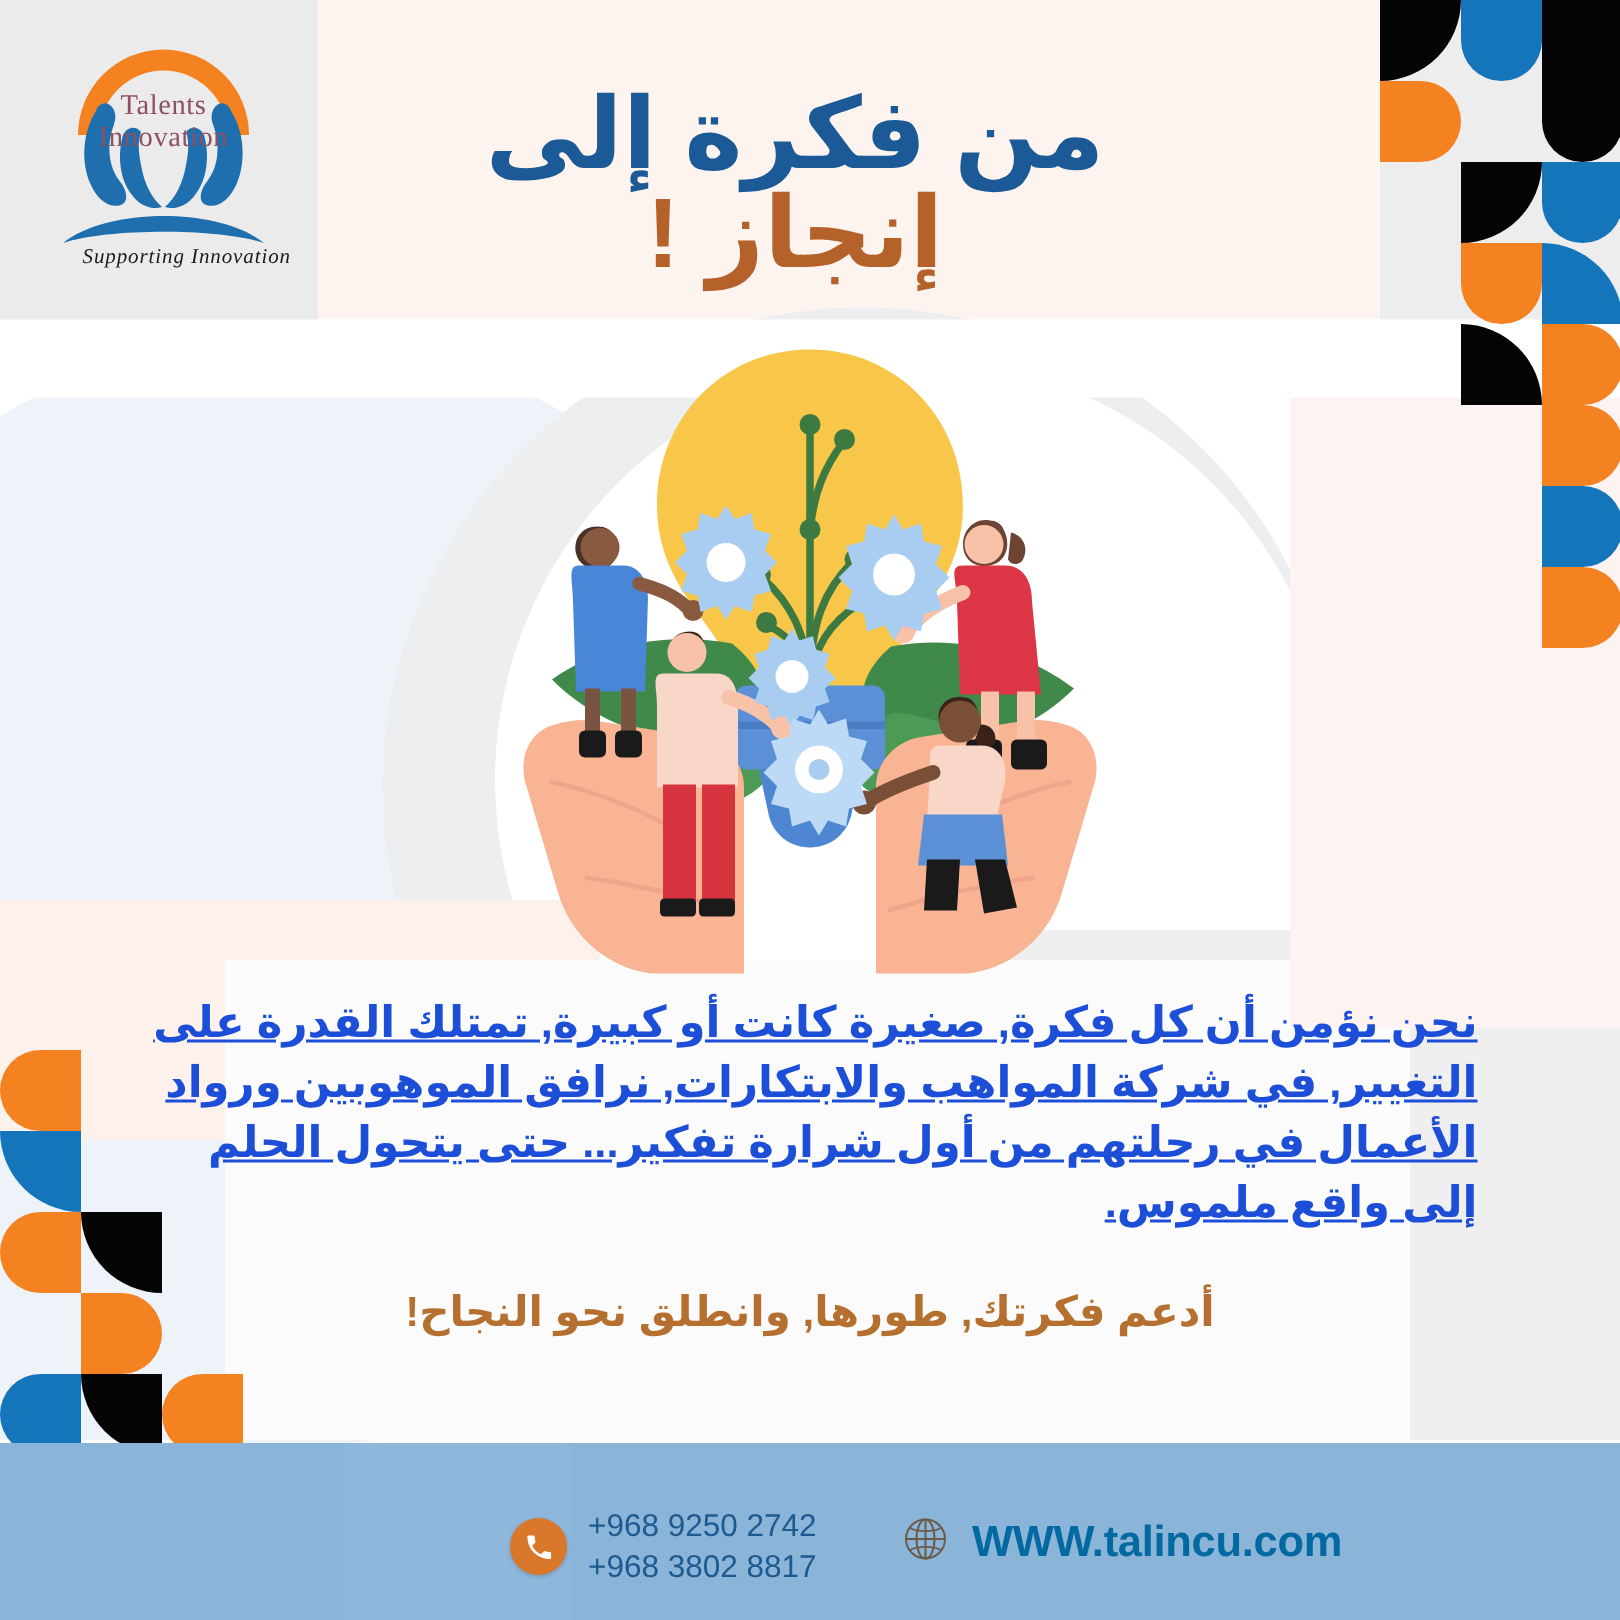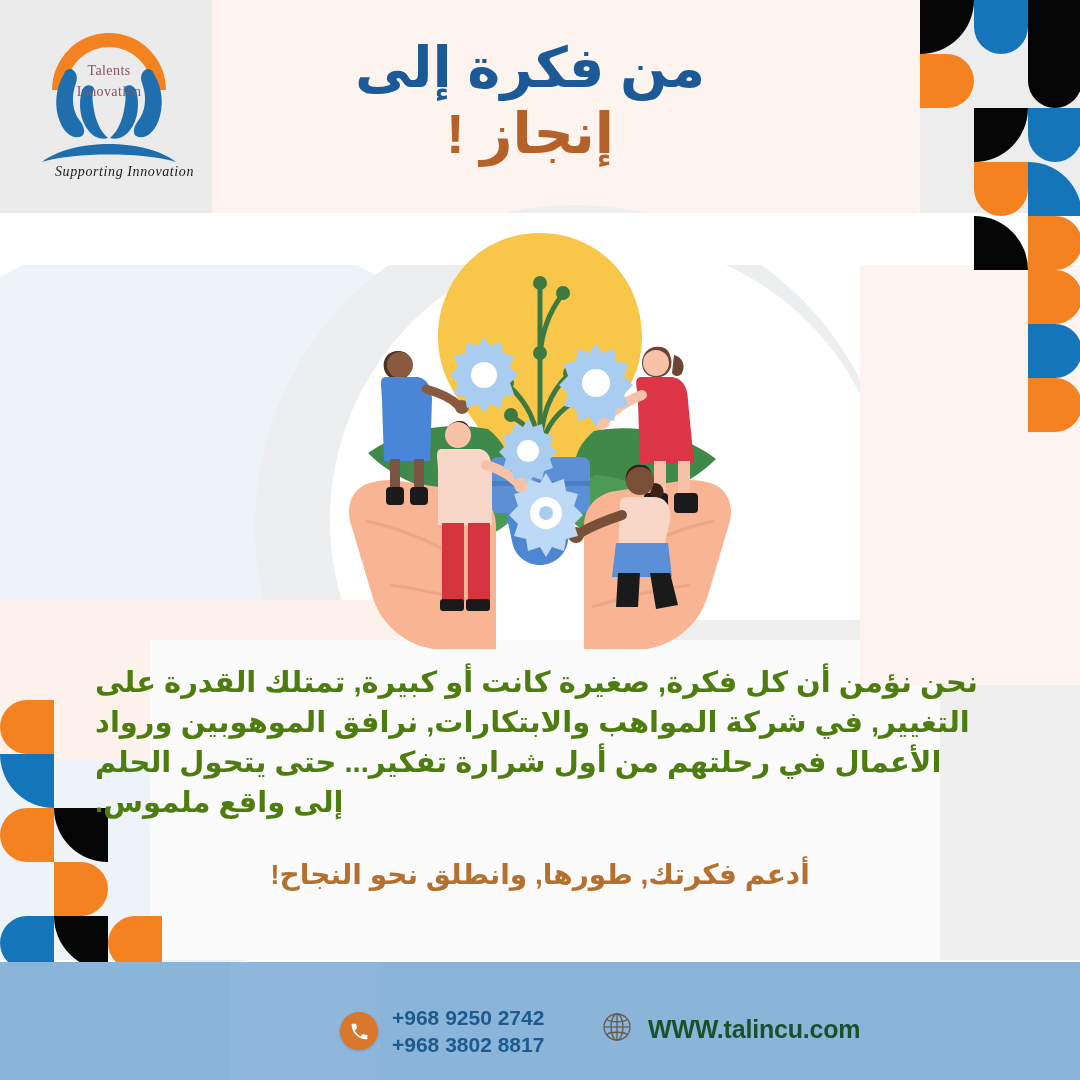--- a/index.html
+++ b/index.html
@@ -43,63 +43,64 @@
   .h-l{border-radius:100% 0 0 100%;}
   .h-b{border-radius:0 0 100% 100%;}
   .sq{border-radius:0;}
 
   
   .logo-box{position:absolute;left:0;top:0;width:212px;height:213px;}
   .logo-inner{position:absolute;left:24px;top:12px;width:170px;height:190px;}
   .logo-txt1{
     position:absolute;left:0;top:48px;width:170px;text-align:center;
     font-family:"Liberation Serif","DejaVu Serif",serif;
-    font-size:14px;color:#8e4f63;letter-spacing:.4px;line-height:21px;
+    font-size:19px;color:#8e4f63;letter-spacing:.4px;line-height:21px;
   }
   .logo-txt2{
     position:absolute;left:0;top:152px;width:170px;text-align:right;
     font-family:"Liberation Serif","DejaVu Serif",serif;
     font-size:14px;font-style:italic;color:#1b1b1b;letter-spacing:.6px;
   }
 
   
   .headline{
-    position:absolute;left:300px;top:35px;width:460px;
+    position:absolute;left:300px;top:56px;width:460px;
     text-align:center;direction:rtl;
-    font-size:56px;font-weight:bold;line-height:66px;
+    font-size:66px;font-weight:bold;line-height:66px;
     letter-spacing:-.5px;
   }
   .hl-blue{color:#1b5a96;display:block;}
   .hl-orange{color:#b5622a;display:block;}
 
   
   .body-copy{
     position:absolute;left:95px;top:662px;width:890px;
-    direction:rtl;text-align:left;
+    direction:rtl;text-align:right;
     font-size:29px;font-weight:bold;line-height:40px;
-    color:#4d7c0f;
+    color:#1d4ed8;
+    text-decoration:underline;
   }
   .tagline{
     position:absolute;left:95px;top:858px;width:890px;
     direction:rtl;text-align:center;
     font-size:28px;font-weight:bold;color:#b5702f;
   }
 
   
   .contact{position:absolute;left:340px;bottom:22px;display:flex;align-items:center;gap:14px;}
   .phone-badge{
     width:38px;height:38px;border-radius:50%;background:#d9772a;
     display:flex;align-items:center;justify-content:center;
     box-shadow:0 1px 3px rgba(0,0,0,.18);
   }
   .phone-nums{
-    font-size:21px;font-weight:bold;color:#1d5a8f;line-height:27px;
+    font-size:21px;font-weight:normal;color:#1d5a8f;line-height:27px;
   }
   .web{position:absolute;left:600px;bottom:32px;display:flex;align-items:center;gap:14px;}
-  .web-url{font-size:25px;font-weight:bold;color:#14532d;letter-spacing:-.2px;}
+  .web-url{font-size:29px;font-weight:bold;color:#0369a1;letter-spacing:-.2px;}
 </style>
 </head>
 <body>
 
 <div id="poster">
 
   <div class="bg-layer">
     <div class="bg-pinkband"></div>
     <div class="bg-grey-r-top"></div>
     <div class="bg-circle-a"></div>

